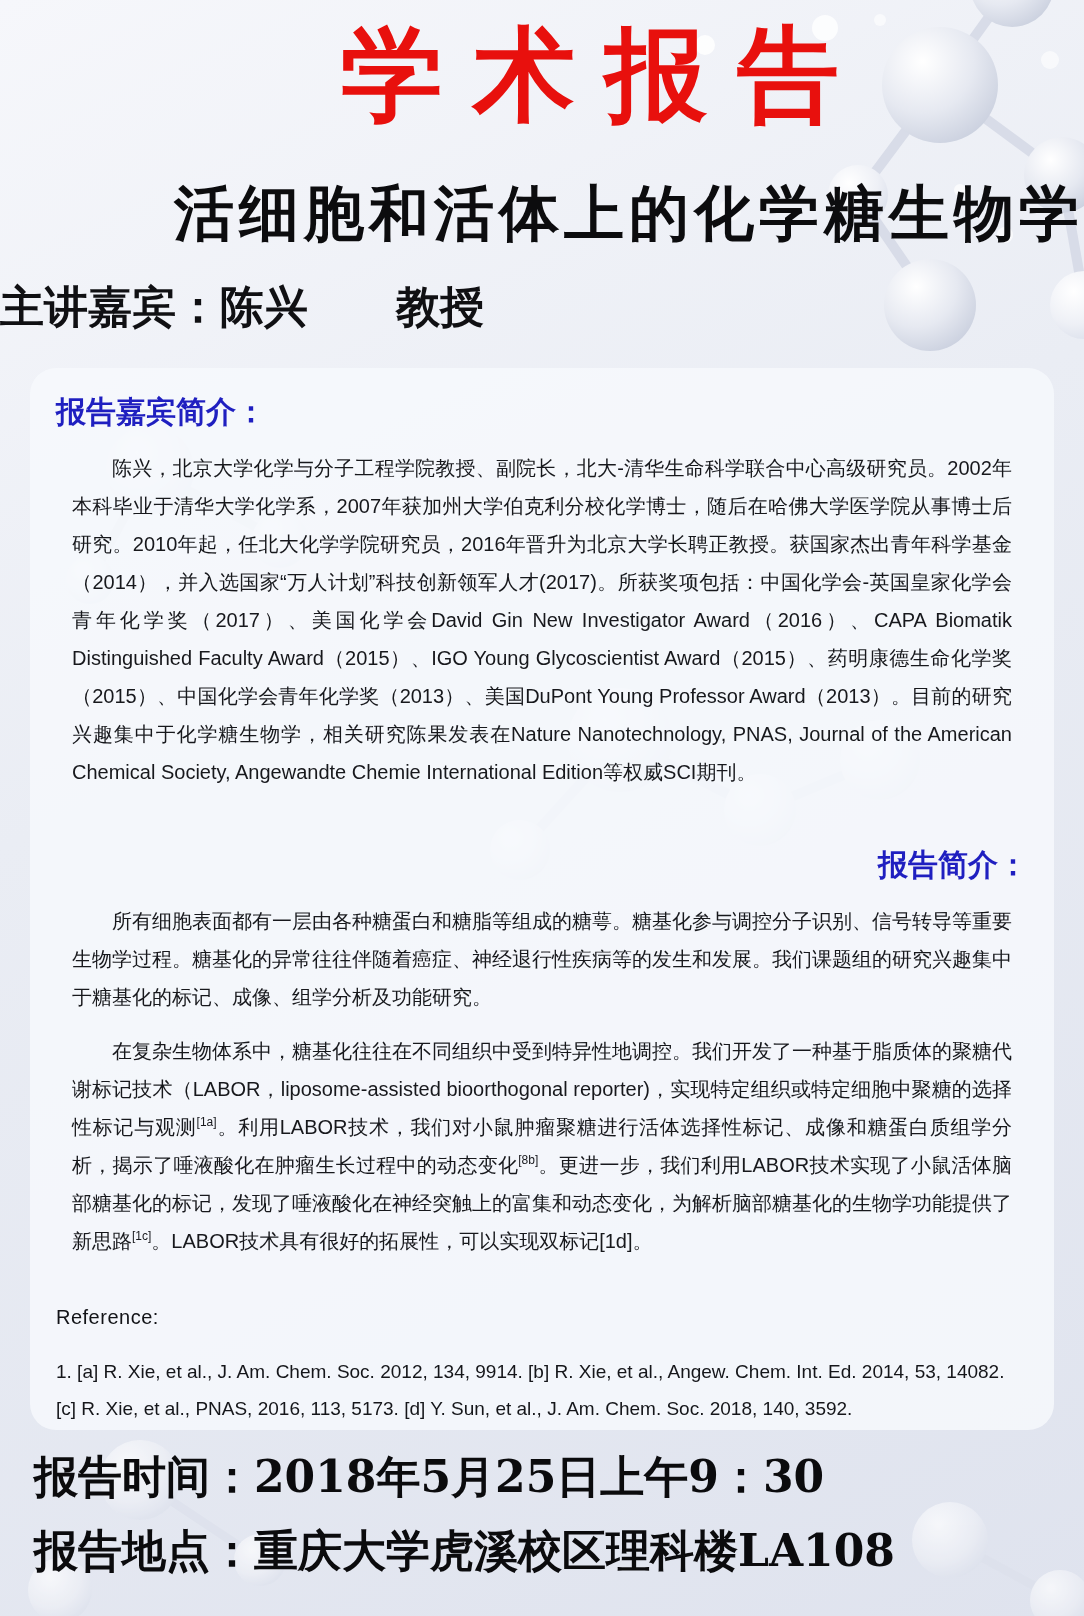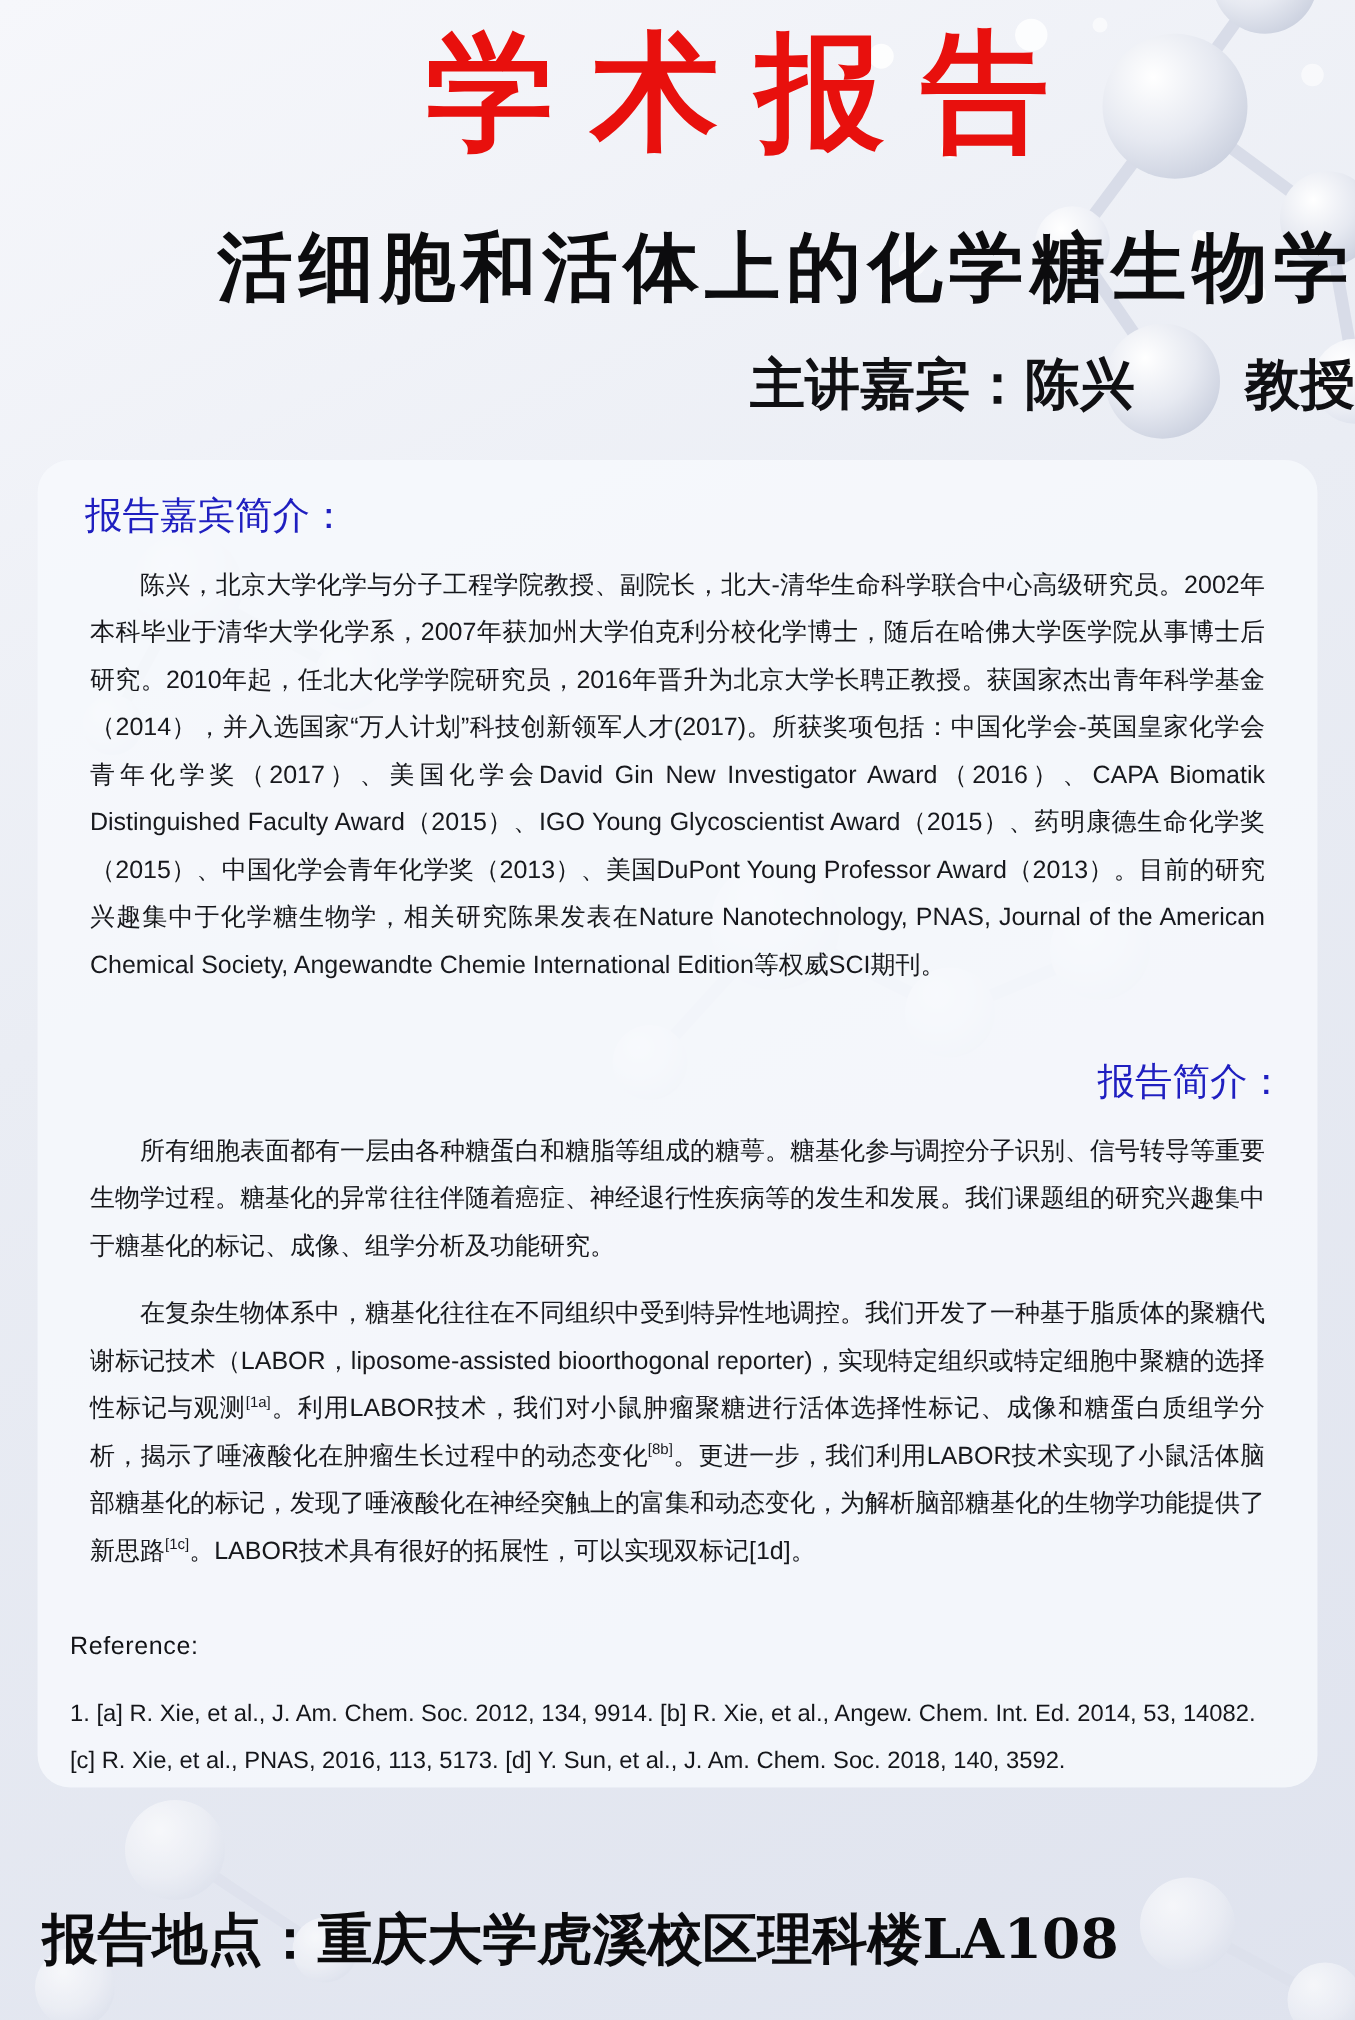--- a/index.html
+++ b/index.html
@@ -13,31 +13,31 @@
     position:absolute;top:18px;left:0;width:100%;text-align:center;
     font-family:"DejaVu Serif",serif;font-weight:bold;
     font-size:102px;line-height:1.1;color:#e8100d;letter-spacing:30px;text-indent:30px;margin-left:48px;
   }
   .poster-subtitle{
     position:absolute;top:174px;left:0;width:100%;text-align:right;
     font-family:"DejaVu Serif",serif;font-weight:bold;
     font-size:60px;color:#0c0c0e;letter-spacing:5px;
   }
   .speaker-line{
-    position:absolute;top:278px;left:0;width:100%;text-align:right;
+    position:absolute;top:278px;left:0;width:100%;text-align:left;
     font-family:"DejaVu Serif",serif;font-weight:bold;
     font-size:44px;color:#101013;
   }
   .panel{
     position:absolute;left:30px;top:368px;width:1024px;height:1062px;
     background:rgba(247,249,253,0.82);border-radius:26px;
     padding:24px 26px 0 26px;box-sizing:border-box;
   }
   .section-heading{
-    margin:0 0 12px 12px;font-size:30px;font-weight:normal;color:#1f1fc0;
+    margin:0 0 12px 0;font-size:30px;font-weight:bold;color:#1f1fc0;
     font-family:"Liberation Sans",sans-serif;
   }
   .section-heading.second{margin-top:54px;text-align:right;}
   .body-par{
     margin:16px;font-size:20px;line-height:38px;color:#17181c;
     text-align:justify;text-indent:2em;
   }
   sup{font-size:12px;line-height:0;vertical-align:super;}
   .ref-heading{
     margin:46px 0 24px 0;font-size:20px;font-weight:normal;color:#121317;
@@ -143,16 +143,17 @@
 
     <p class="body-par">所有细胞表面都有一层由各种糖蛋白和糖脂等组成的糖萼。糖基化参与调控分子识别、信号转导等重要生物学过程。糖基化的异常往往伴随着癌症、神经退行性疾病等的发生和发展。我们课题组的研究兴趣集中于糖基化的标记、成像、组学分析及功能研究。</p>
     <p class="body-par">在复杂生物体系中，糖基化往往在不同组织中受到特异性地调控。我们开发了一种基于脂质体的聚糖代谢标记技术（LABOR，liposome-assisted bioorthogonal reporter)，实现特定组织或特定细胞中聚糖的选择性标记与观测<sup>[1a]</sup>。利用LABOR技术，我们对小鼠肿瘤聚糖进行活体选择性标记、成像和糖蛋白质组学分析，揭示了唾液酸化在肿瘤生长过程中的动态变化<sup>[8b]</sup>。更进一步，我们利用LABOR技术实现了小鼠活体脑部糖基化的标记，发现了唾液酸化在神经突触上的富集和动态变化，为解析脑部糖基化的生物学功能提供了新思路<sup>[1c]</sup>。LABOR技术具有很好的拓展性，可以实现双标记[1d]。</p>
 
     <h3 class="ref-heading">Reference:</h3>
 
     <p class="ref-item">1. [a] R. Xie, et al., J. Am. Chem. Soc. 2012, 134, 9914. [b] R. Xie, et al., Angew. Chem. Int. Ed. 2014, 53, 14082. [c] R. Xie, et al., PNAS, 2016, 113, 5173. [d] Y. Sun, et al., J. Am. Chem. Soc. 2018, 140, 3592.</p>
 
   </div>
 
+  <div class="footer-line footer-time">报告时间：2018年5月25日上午9：30</div>
 
   <div class="footer-line footer-loc">报告地点：重庆大学虎溪校区理科楼LA108</div>
 
 </div>
 
 </body></html>

